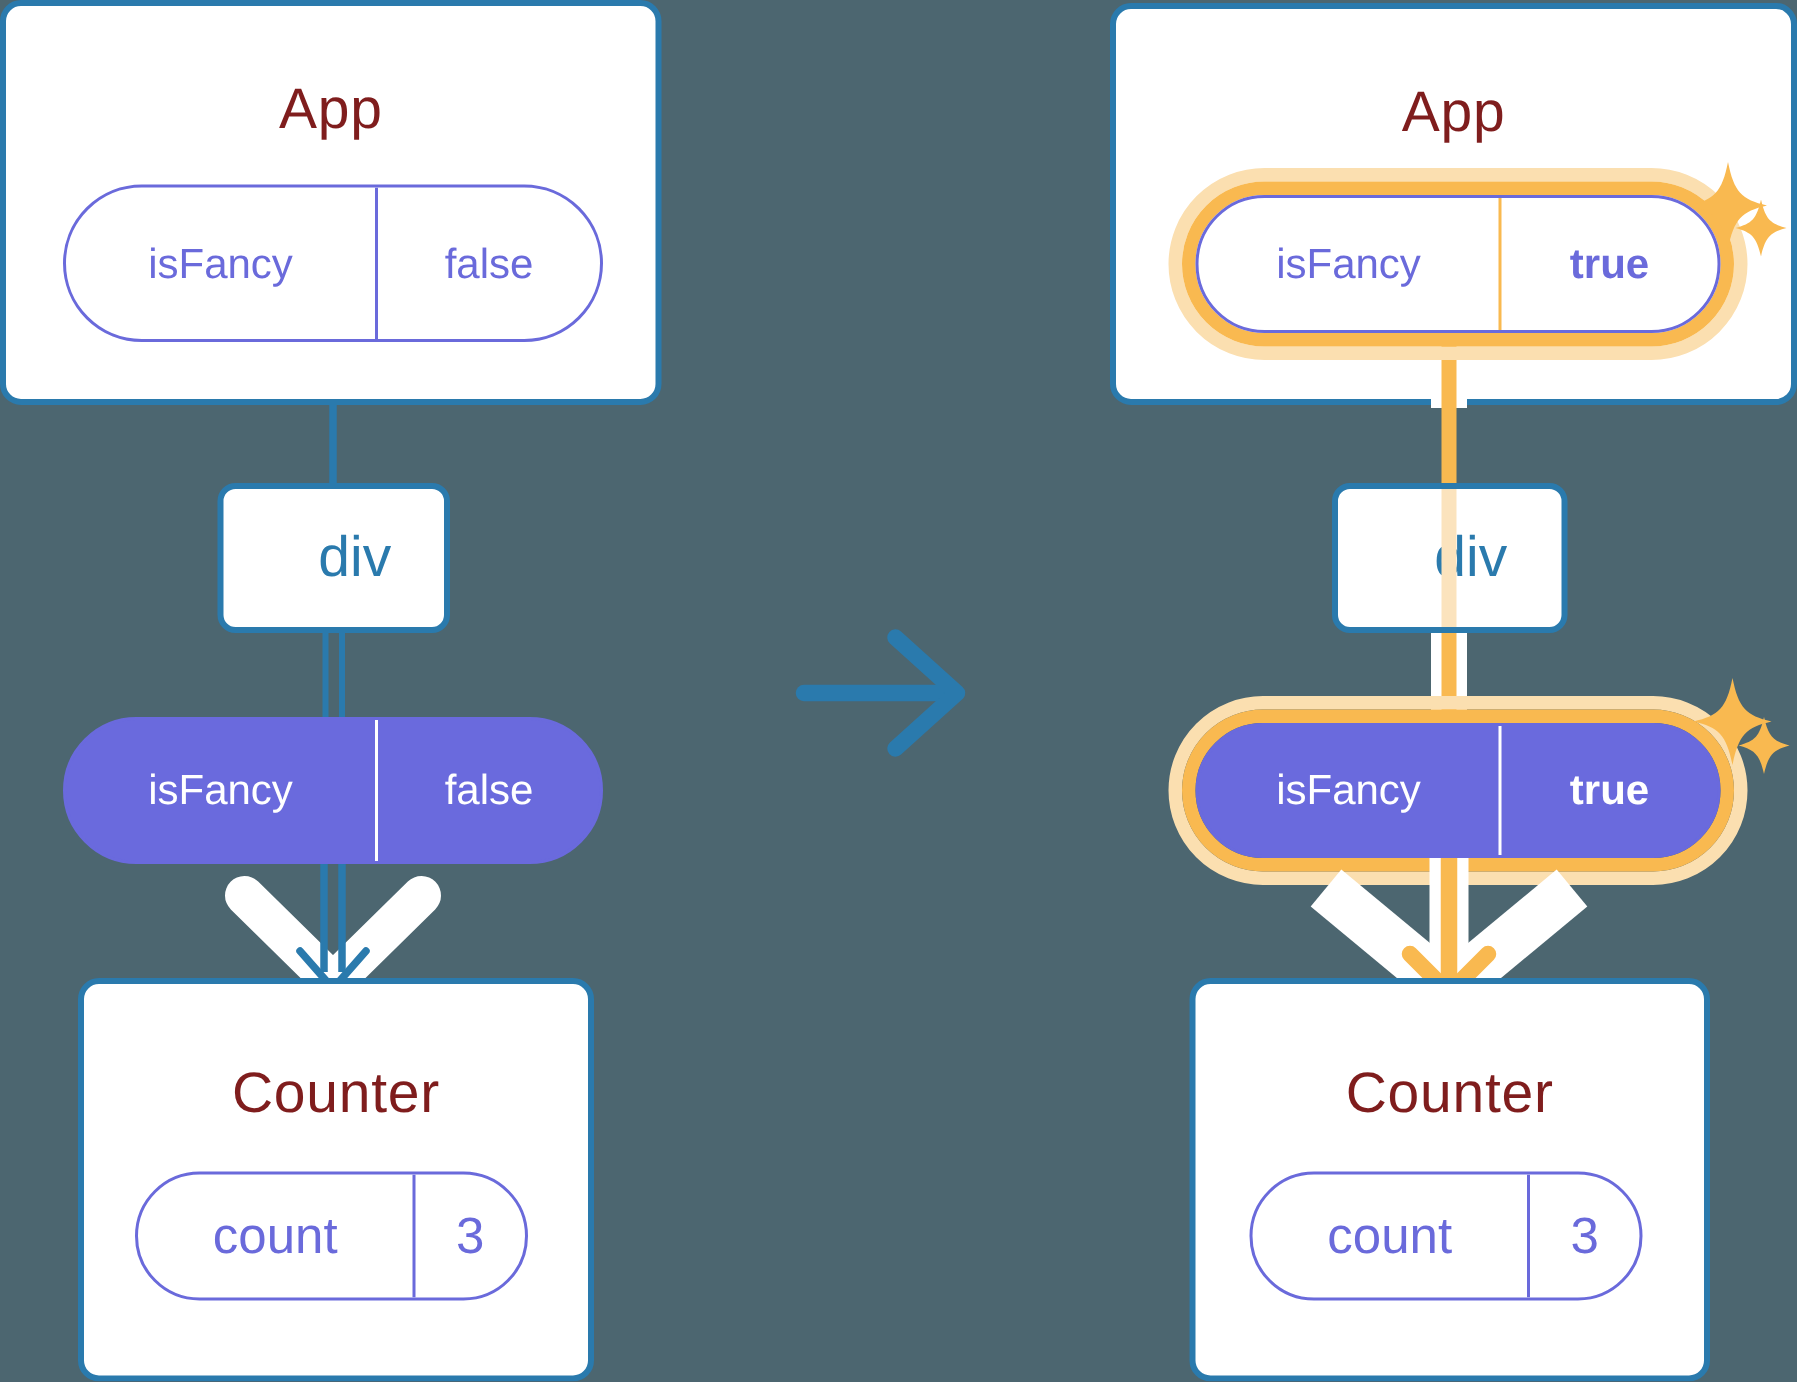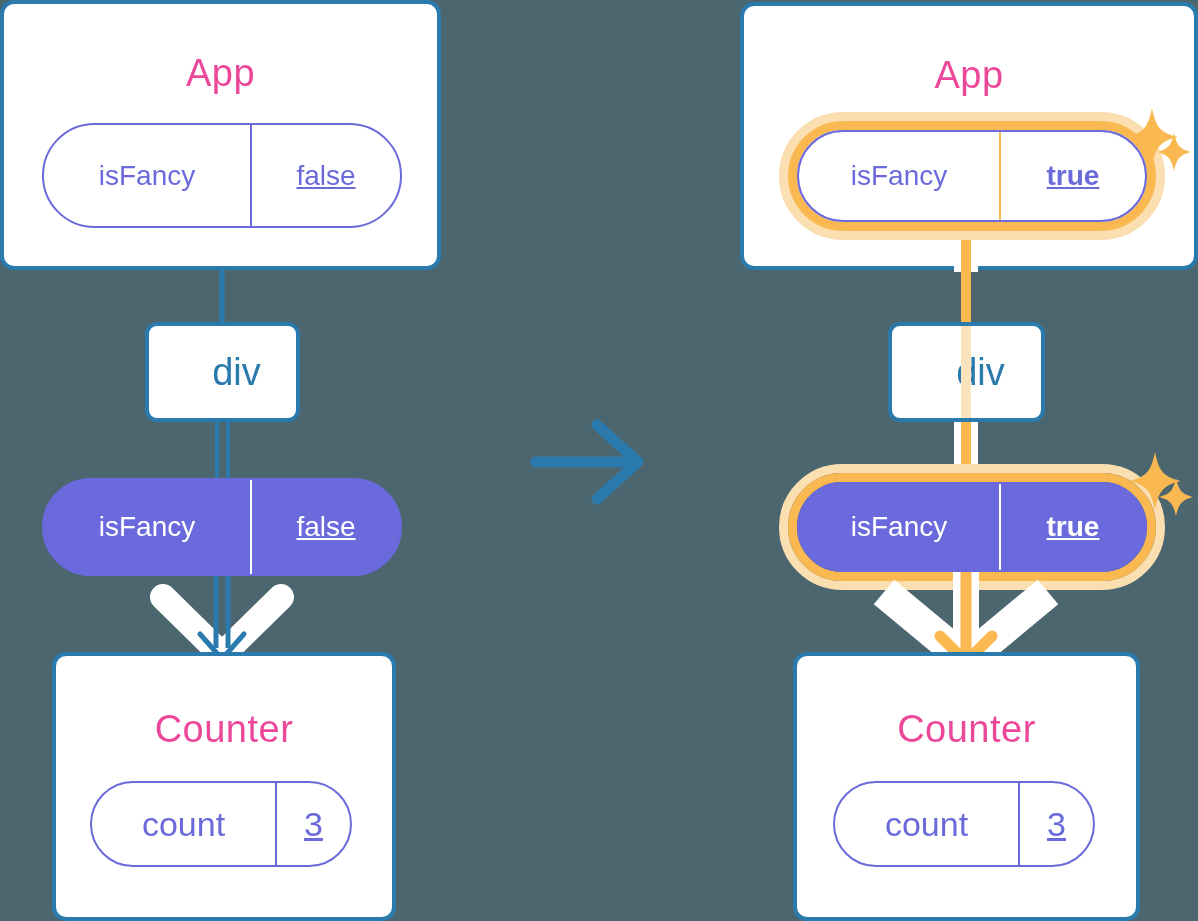--- a/index.html
+++ b/index.html
@@ -29,21 +29,21 @@
     background: #ffffff;
     border: 4px solid #2a7aad;
     border-radius: 14px;
     box-sizing: border-box;
   }
   .node-title {
     position: absolute;
     left: 0;
     right: 0;
     text-align: center;
-    color: #ec4899;
+    color: #7f1d1d;
     font-size: 38px;
     letter-spacing: 0.5px;
   }
   .div-box {
     position: absolute;
     background: #ffffff;
     border: 4px solid #2a7aad;
     border-radius: 12px;
     box-sizing: border-box;
     display: flex;
@@ -72,21 +72,21 @@
   .pill-cell {
     display: flex;
     align-items: center;
     justify-content: center;
     font-size: 28px;
     white-space: nowrap;
   }
   .pill-outline .pill-cell { color: #6a6adb; }
   .pill-filled .pill-cell { color: #ffffff; }
   .pill-cell.key { flex: 0 0 auto; }
-  .pill-cell.val { flex: 1 1 auto; text-decoration: underline; }
+  .pill-cell.val { flex: 1 1 auto; }
   .pill-outline .pill-cell.val { border-left: 2px solid #6a6adb; }
   .pill-filled .pill-cell.val { border-left: 2px solid #ffffff; }
   .bold-val { font-weight: bold; }
   .halo {
     position: absolute;
     border-radius: 999px;
     box-sizing: border-box;
   }
   .halo-outer {
     border: 9px solid #fbdfb0;

